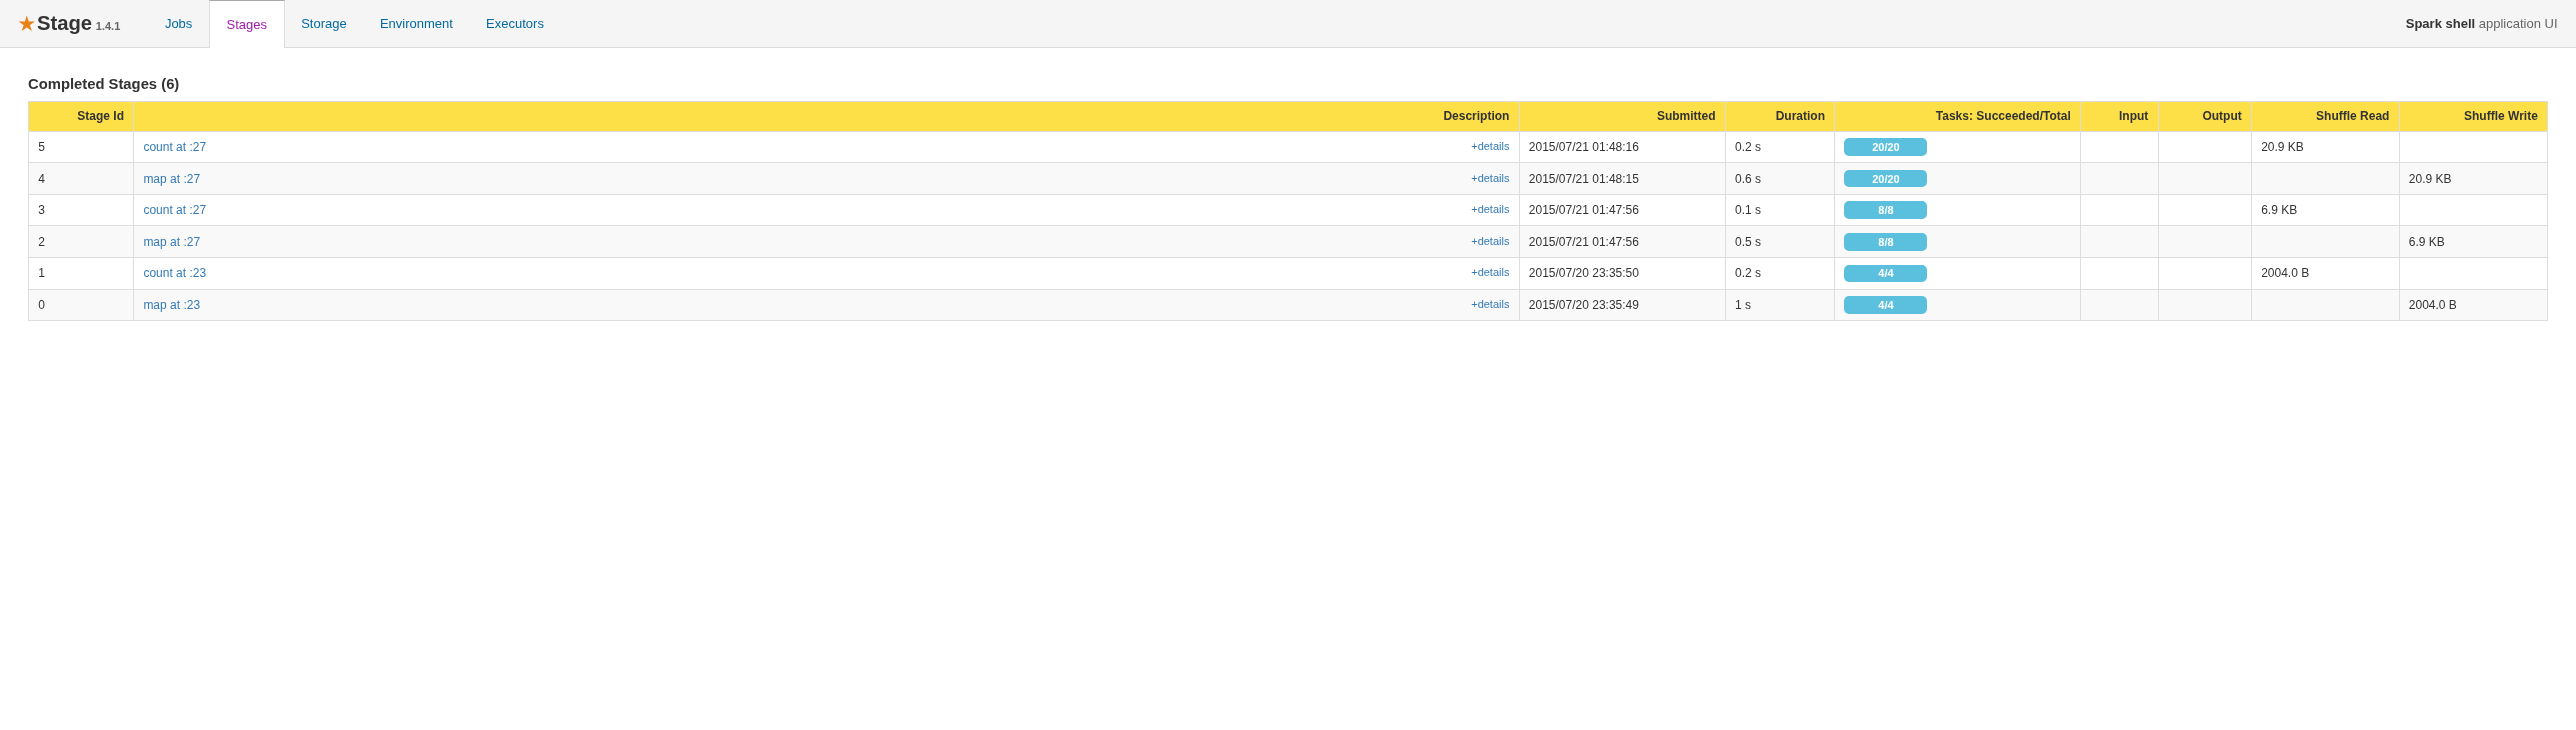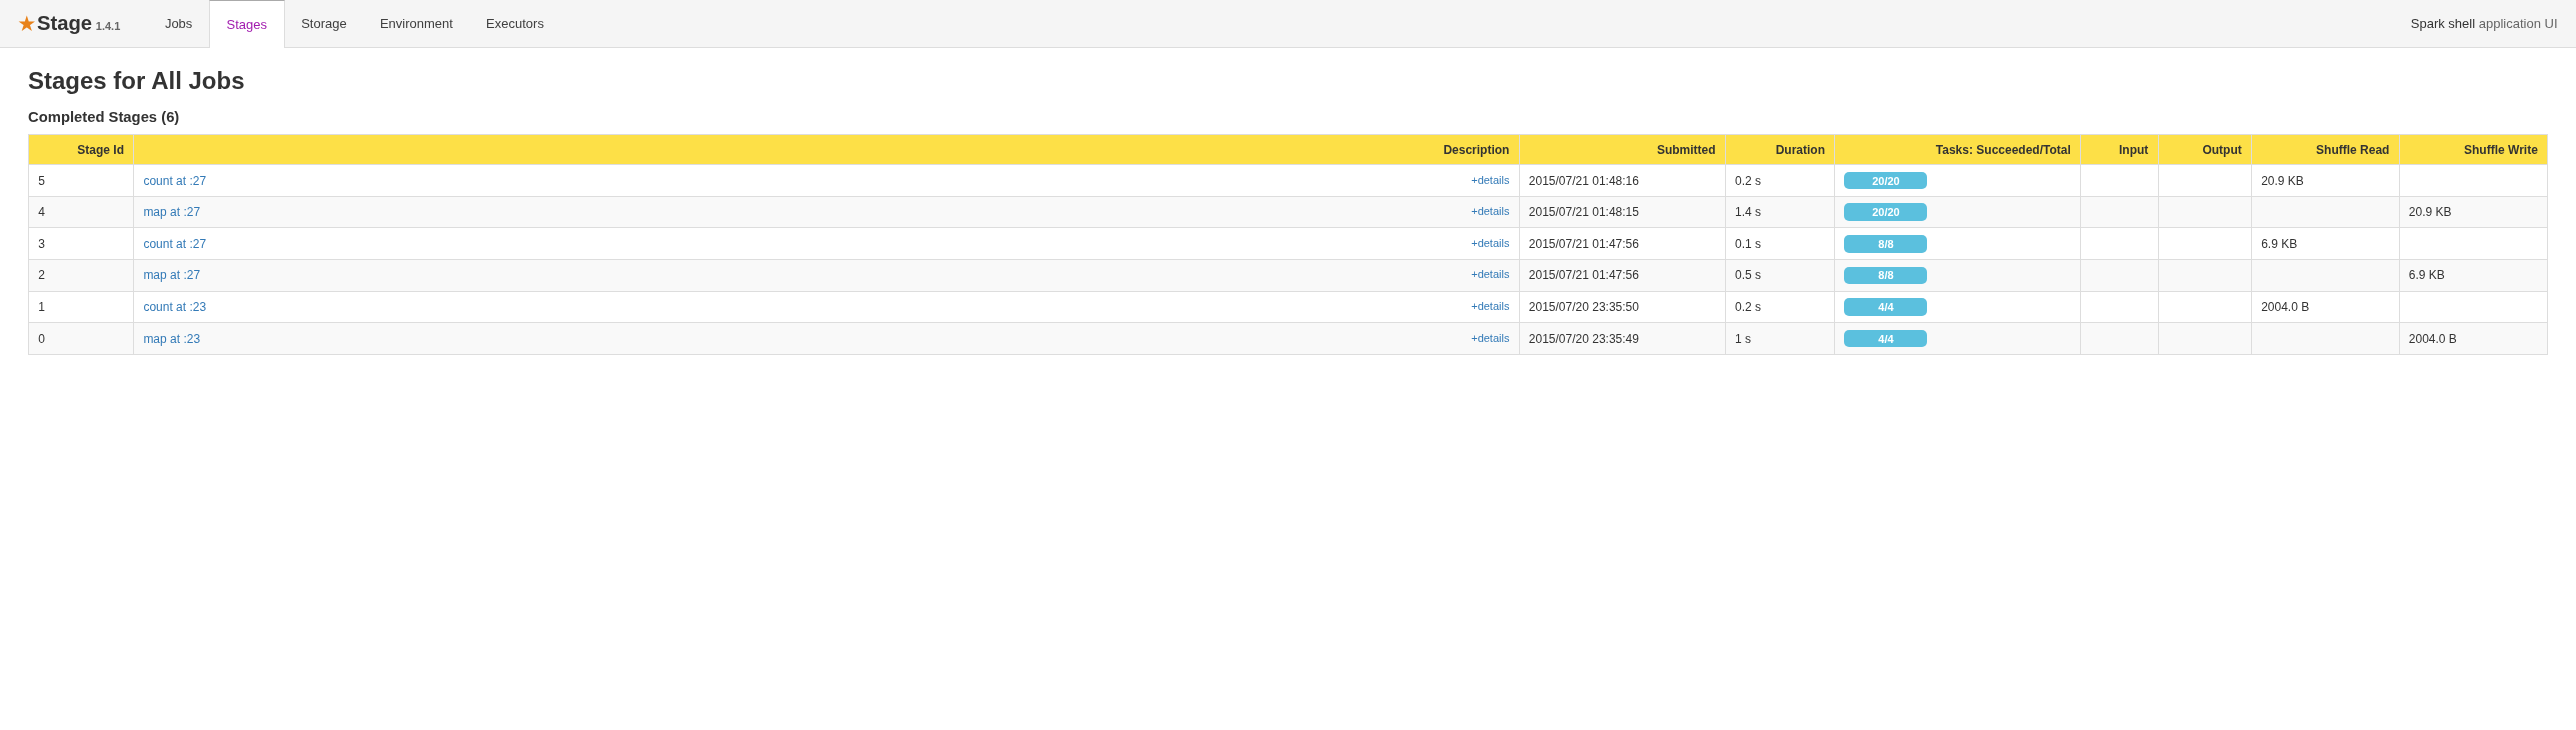--- a/index.html
+++ b/index.html
@@ -33,39 +33,39 @@
     .nav-links {
       display: flex;
       align-items: center;
       flex: 1;
     }
     .nav-link {
       padding: 0 16.6px;
       height: 48px;
       line-height: 48px;
       text-decoration: none;
-      color: #404040;
+      color: #0369a1;
       font-size: 13px;
       cursor: pointer;
     }
     .nav-link.active {
       background: #fff;
       border-left: 0.9px solid #ddd;
       border-right: 0.9px solid #ddd;
       border-top: 1.8px solid #aaa;
       color: #a21caf;
       font-weight: normal;
     }
 
     .navbar-right {
       font-size: 13px;
       color: #666;
       margin-left: auto;
     }
-    .navbar-right strong { font-weight: normal; color: #333; }
+    .navbar-right strong { font-weight: bold; color: #333; }
 
     
     .main {
       padding: 18.5px 28px;
     }
 
     .page-title {
       font-size: 24px;
       font-weight: bold;
       margin-bottom: 14.8px;
@@ -161,21 +161,20 @@
     <a class="nav-link" href="#">Environment</a>
     <a class="nav-link" href="#">Executors</a>
   </div>
   <div class="navbar-right">
     <strong>Spark shell</strong><span> application UI</span>
   </div>
 </nav>
 
 <div class="main">
 
-  <h1 class="page-title">Stages for All Jobs</h1>
 
 
   <h2 class="section-title">Completed Stages (6)</h2>
 
   <table class="stages-table">
     <thead>
       <tr>
         <th>Stage Id</th>
         <th>Description</th>
         <th>Submitted</th>
@@ -204,21 +203,21 @@
     <td>20.9 KB</td>
     <td></td>
   </tr>
         <tr>
     <td>4</td>
     <td class="desc-cell">
       <a class="desc-link" href="#">map at <console>:27</console></a>
       <a class="details-link" href="#">+details</a>
     </td>
     <td>2015/07/21 01:48:15</td>
-    <td>1.4 s</td>
+    <td>0.6 s</td>
     <td>
       <div class="progress-bar-container">20/20</div>
     </td>
     <td></td>
     <td></td>
     <td></td>
     <td>20.9 KB</td>
   </tr>
         <tr>
     <td>3</td>

